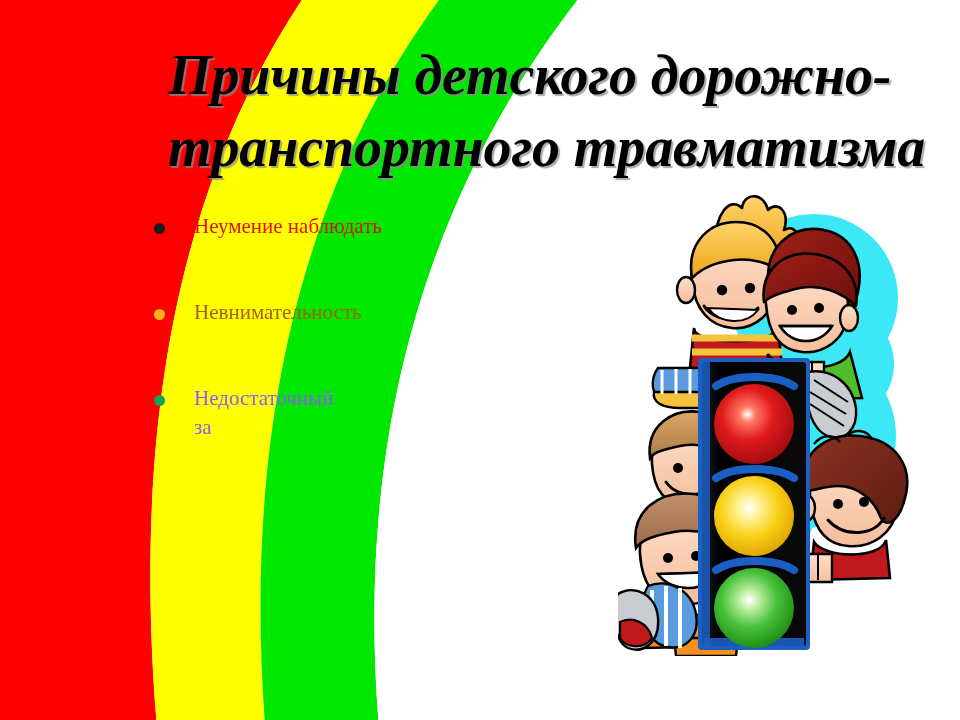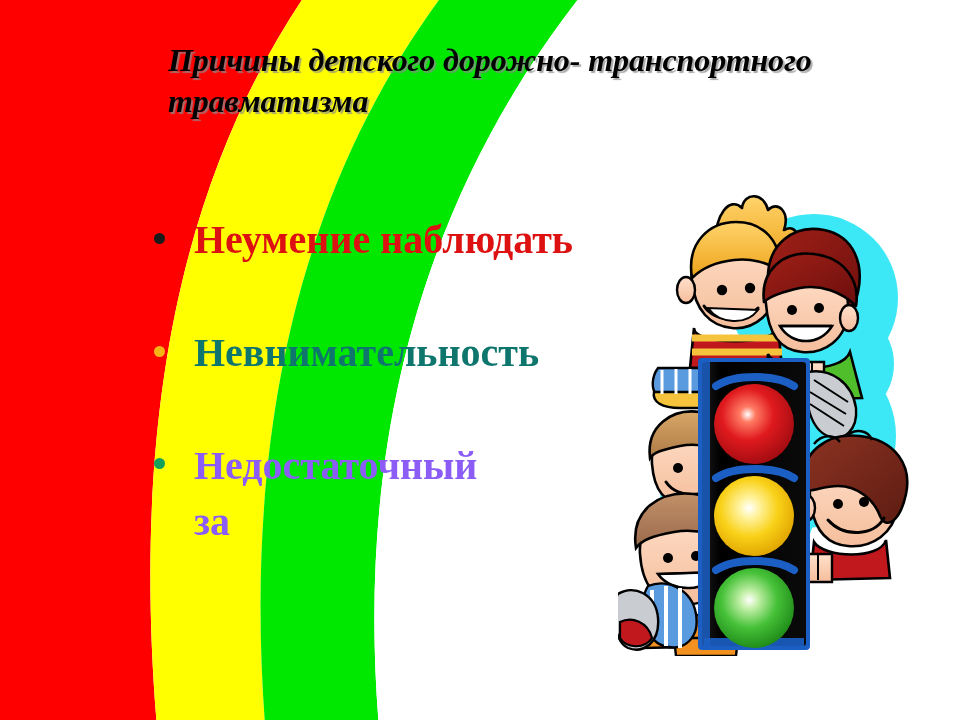--- a/index.html
+++ b/index.html
@@ -28,40 +28,40 @@
 
   
   .title{
     position:absolute;
     left:168px;
     top:40px;
     width:760px;
     font-family:"Liberation Serif", serif;
     font-weight:700;
     font-style:italic;
-    font-size:32px;
+    font-size:56px;
     line-height:1.28;
     color:#000000;
     letter-spacing:-0.1px;
     text-shadow:2px 2px 1px rgba(140,140,140,0.75);
   }
 
   
   .bullets{
     position:absolute;
     left:142px;
     top:212px;
     width:490px;
   }
   .bullet{
     position:relative;
     padding-left:52px;
     font-family:"Liberation Serif", serif;
-    font-weight:700;
-    font-size:40px;
+    font-weight:400;
+    font-size:21px;
     line-height:1.42;
   }
   .bullet .dot{
     position:absolute;
     left:12px;
     top:0.52em;
     width:11px;
     height:11px;
     border-radius:50%;
     display:block;
@@ -126,21 +126,21 @@
 
   <div class="bullets">
 
     <div class="bullet" id="b0">
       <span class="dot" style="background:#1A1A1A"></span>
       <span class="txt" style="color:#DD1111">Неумение наблюдать</span>
     </div>
 
     <div class="bullet" id="b1">
       <span class="dot" style="background:#F5B316"></span>
-      <span class="txt" style="color:#0f766e">Невнимательность</span>
+      <span class="txt" style="color:#a16207">Невнимательность</span>
     </div>
 
     <div class="bullet" id="b2">
       <span class="dot" style="background:#13A05A"></span>
       <span class="txt" style="color:#8b5cf6">
         <span class="line">Недостаточный</span>
         <span class="line just">
           <span>за</span>
         </span>
       </span>

